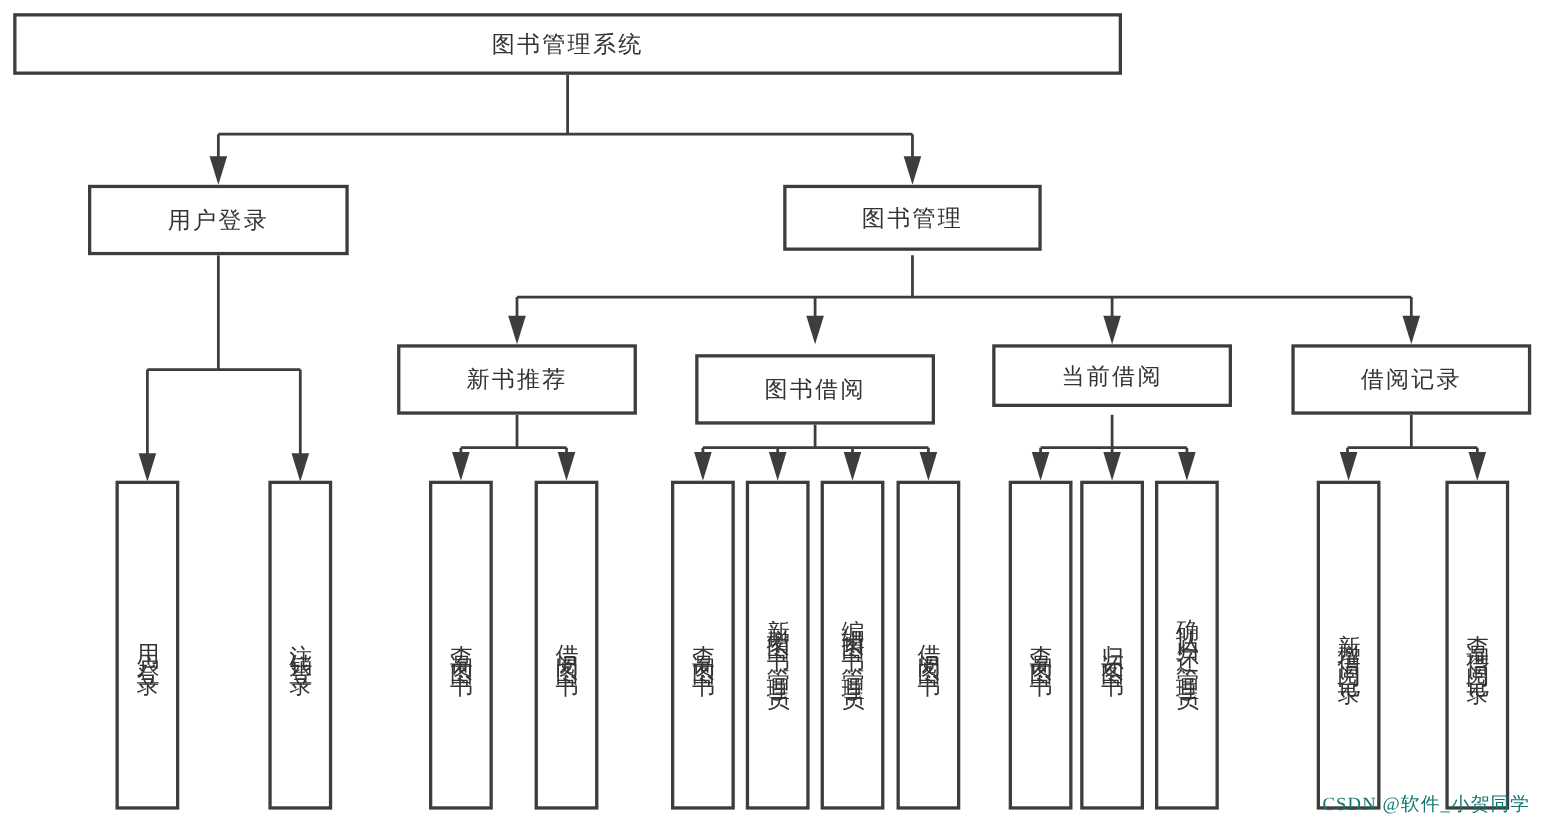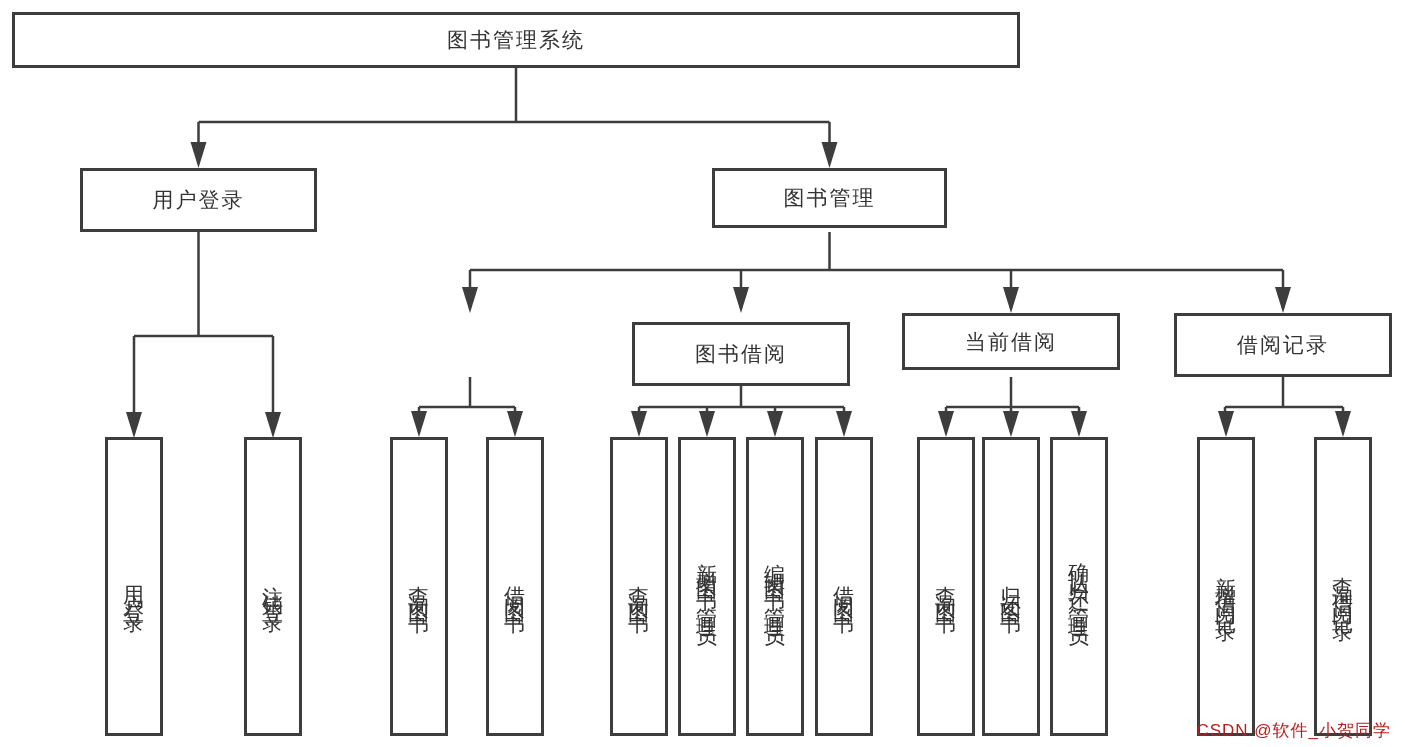--- a/index.html
+++ b/index.html
@@ -1,21 +1,21 @@
 <!DOCTYPE html>
 <html><head>
 <meta charset="utf-8">
 <style>
   html,body{margin:0;padding:0;background:#ffffff;}
   #stage{
     position:relative;
     width:1405px;height:747px;
     background:#ffffff;
     overflow:hidden;
-    font-family:Liberation Sans, sans-serif;
+    font-family:Liberation Serif, serif;
   }
   #connectors{position:absolute;left:0;top:0;z-index:1;}
   .box{
     position:absolute;
     box-sizing:border-box;
     background:#ffffff;
     border:3px solid #3d3d3d;
     display:flex;
     align-items:center;
     justify-content:center;
@@ -29,21 +29,21 @@
     letter-spacing:9px;
     line-height:1;
     color:#333333;
   }
   .watermark{
     position:absolute;
     right:14px;
     bottom:5px;
     font-size:17px;
     letter-spacing:1px;
-    color:#b91c1c;
+    color:#0f766e;
     z-index:3;
     white-space:nowrap;
   }
 </style>
 </head>
 <body>
 
 <div id="stage">
 
   <svg id="connectors" width="1405" height="747" viewBox="0 0 1405 747">
@@ -80,20 +80,21 @@
     <path d="M1283 377 V407 M1225 407 H1343 M1225 407 V413 M1343 407 V413" fill="none" stroke="#3d3d3d" stroke-width="2.5"></path>
     <polygon points="1218,411 1234,411 1226,437" fill="#3d3d3d"></polygon>
     <polygon points="1335,411 1351,411 1343,437" fill="#3d3d3d"></polygon>
   </svg>
 
   <div class="box h" style="left:12px;top:12px;width:1008px;height:56px">图书管理系统</div>
 
   <div class="box h" style="left:80px;top:168px;width:237px;height:64px">用户登录</div>
   <div class="box h" style="left:712px;top:168px;width:235px;height:60px">图书管理</div>
 
+  <div class="box h" style="left:361px;top:313px;width:218px;height:64px">新书推荐</div>
   <div class="box h" style="left:632px;top:322px;width:218px;height:64px">图书借阅</div>
   <div class="box h" style="left:902px;top:313px;width:218px;height:57px">当前借阅</div>
   <div class="box h" style="left:1174px;top:313px;width:218px;height:64px">借阅记录</div>
 
   <div class="box v" style="left:105px;top:437px;width:58px;height:299px">
     <span class="vlabel">用户登录</span>
   </div>
   <div class="box v" style="left:244px;top:437px;width:58px;height:299px">
     <span class="vlabel">注销登录</span>
   </div>

